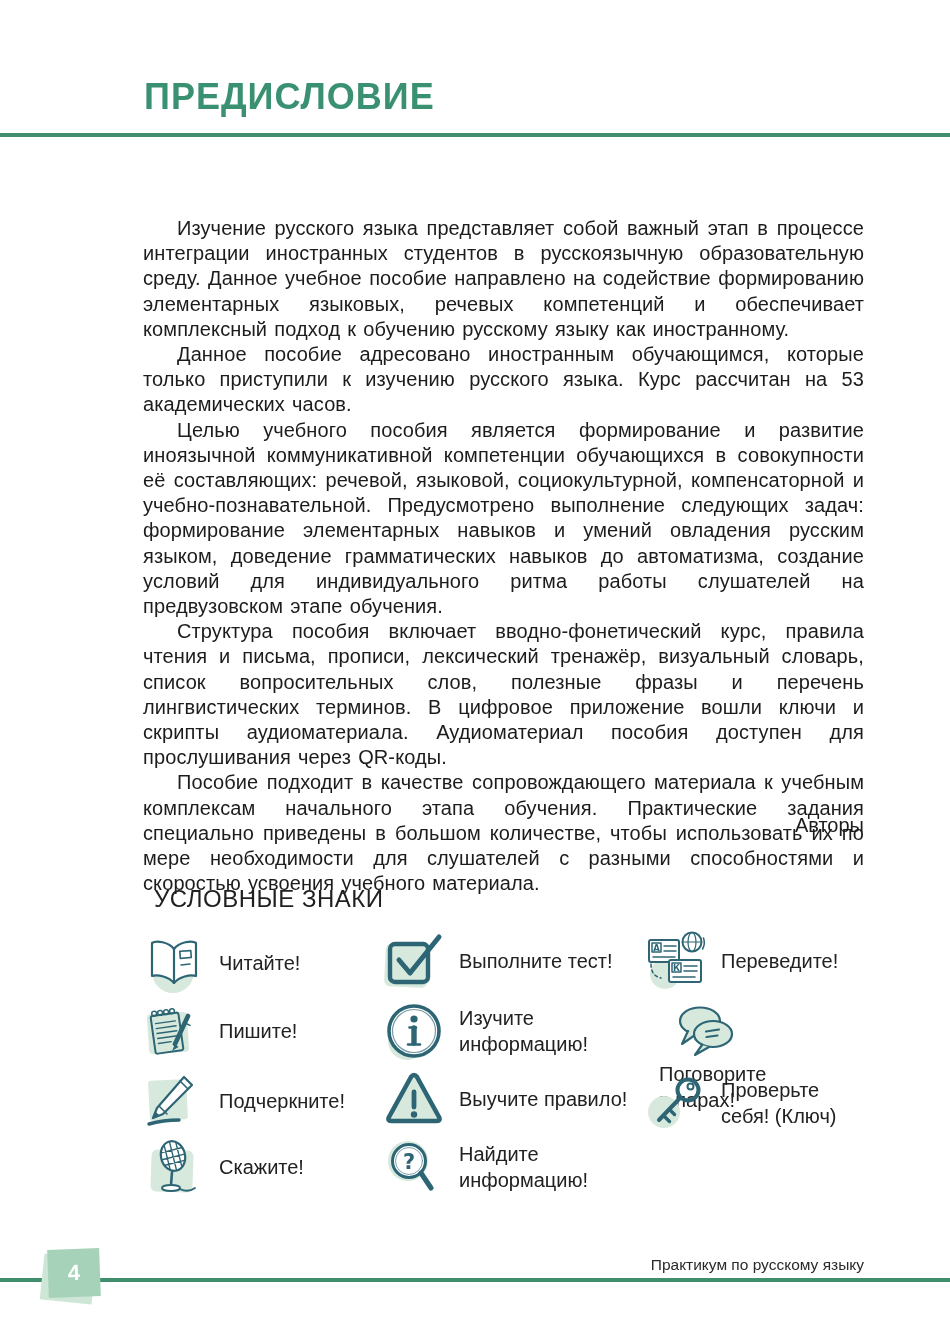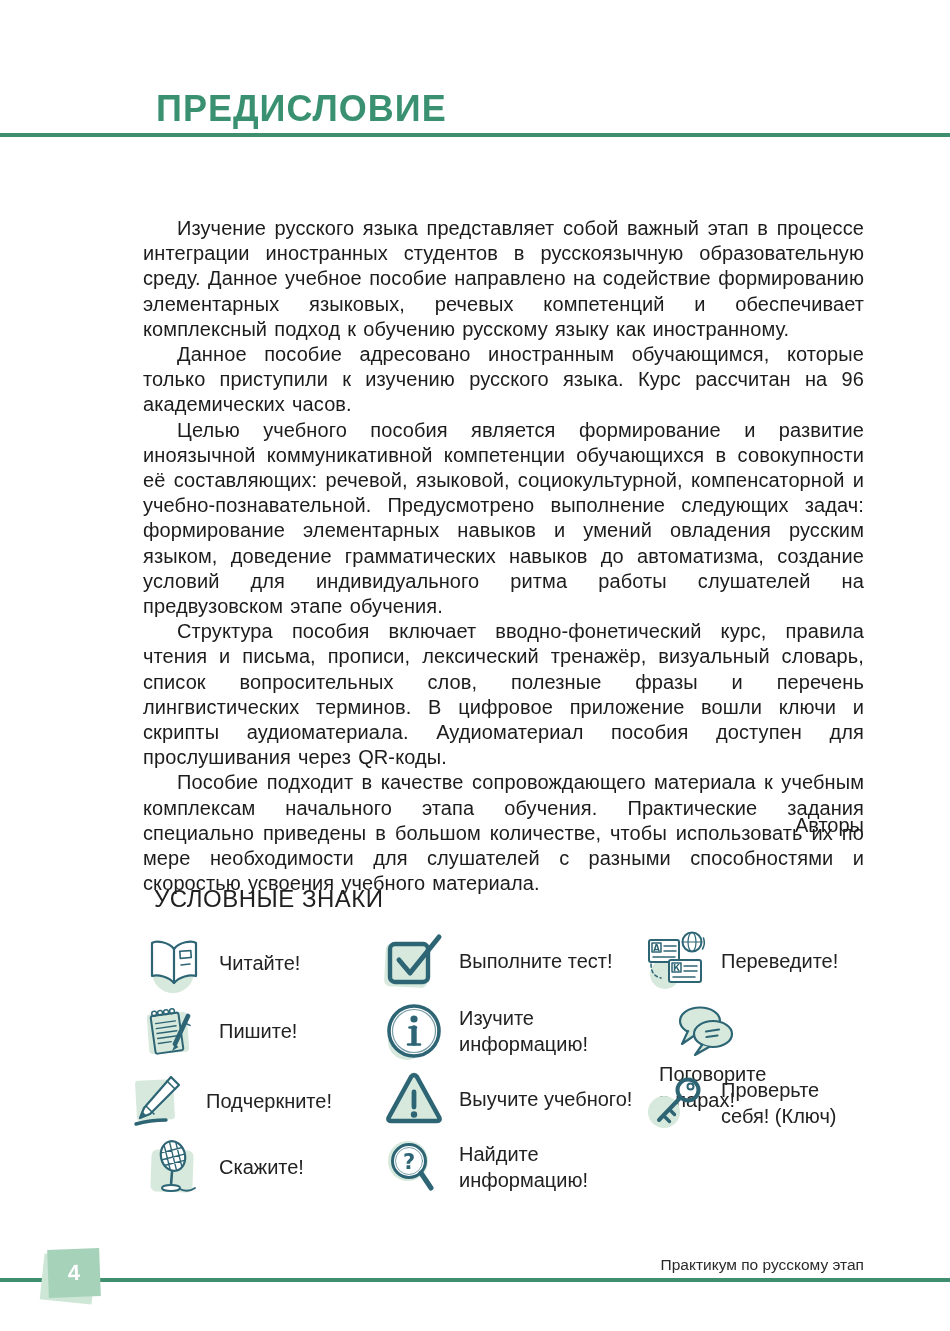--- a/index.html
+++ b/index.html
@@ -11,21 +11,21 @@
     --badge-echo:#cde6d6;
     --ink:#1c1c1c;
   }
   html,body{margin:0;padding:0;background:#fff;}
   .page{
     position:relative;width:950px;height:1331px;background:#ffffff;
     font-family:"Liberation Sans","DejaVu Sans",sans-serif;color:var(--ink);
     overflow:hidden;border-right:1px solid #dedede;border-bottom:1px solid #d5d5d5;
   }
   .page-title{
-    position:absolute;left:144px;top:76px;margin:12px;
+    position:absolute;left:144px;top:76px;margin:0;
     font-size:36px;font-weight:bold;letter-spacing:1px;color:var(--accent);
   }
   .title-rule{position:absolute;left:0;top:133px;width:950px;height:4px;background:var(--rule);}
   .content{position:absolute;left:143px;top:180px;width:721px;margin-top:36px;}
   .content p{
     margin:0;font-size:20px;line-height:25.2px;text-align:justify;
     text-indent:34px;letter-spacing:0.1px;word-spacing:1.5px;color:var(--ink);
   }
   .authors{position:absolute;right:86px;top:814px;font-size:20px;color:var(--ink);}
   .legend-title{
@@ -62,21 +62,21 @@
 </head>
 <body>
 
 <div class="page">
 
   <h1 class="page-title">ПРЕДИСЛОВИЕ</h1>
   <div class="title-rule"></div>
 
   <div class="content">
     <p>Изучение русского языка представляет собой важный этап в процессе интеграции иностранных студентов в русскоязычную образовательную среду. Данное учебное пособие направлено на содействие формированию элементарных языковых, речевых компетенций и обеспечивает комплексный подход к обучению русскому языку как иностранному.</p>
-    <p>Данное пособие адресовано иностранным обучающимся, которые только приступили к изучению русского языка. Курс рассчитан на 96 академических часов.</p>
+    <p>Данное пособие адресовано иностранным обучающимся, которые только приступили к изучению русского языка. Курс рассчитан на 53 академических часов.</p>
     <p>Целью учебного пособия является формирование и развитие иноязычной коммуникативной компетенции обучающихся в совокупности её составляющих: речевой, языковой, социокультурной, компенсаторной и учебно-познавательной. Предусмотрено выполнение следующих задач: формирование элементарных навыков и умений овладения русским языком, доведение грамматических навыков до автоматизма, создание условий для индивидуального ритма работы слушателей на предвузовском этапе обучения.</p>
     <p>Структура пособия включает вводно-фонетический курс, правила чтения и письма, прописи, лексический тренажёр, визуальный словарь, список вопросительных слов, полезные фразы и перечень лингвистических терминов. В цифровое приложение вошли ключи и скрипты аудиоматериала. Аудиоматериал пособия доступен для прослушивания через QR-коды.</p>
     <p>Пособие подходит в качестве сопровождающего материала к учебным комплексам начального этапа обучения. Практические задания специально приведены в большом количестве, чтобы использовать их по мере необходимости для слушателей с разными способностями и скоростью усвоения учебного материала.</p>
   </div>
 
   <div class="authors">Авторы</div>
 
   <h2 class="legend-title">УСЛОВНЫЕ ЗНАКИ</h2>
 
   <div class="legend-item" style="left:143px;top:931px;">
@@ -105,21 +105,21 @@
           <path class="ol" stroke-width="1.4" d="M14 22 h20 M14 27 h20 M14 32 h20 M14 37 h20 M14 42 h13"></path>
         </g>
         <path class="ol" stroke-width="4.6" d="M45 16 L32 44"></path>
         <path class="tfill" d="M32 44 l-3 7 l6.5 -4 z"></path>
         <path class="ol" stroke-width="1.6" d="M42 23 l5 2.4"></path>
       </svg>
     </span>
     <span class="llabel">Пишите!</span>
   </div>
 
-  <div class="legend-item" style="left:130px;top:1069px;justify-content:flex-end;">
+  <div class="legend-item" style="left:143px;top:1069px;justify-content:flex-end;">
     <span class="licon">
       <svg width="62" height="62" viewBox="0 0 62 62">
         <rect class="blob" x="6" y="10" width="38" height="40" rx="3" transform="rotate(-3 25 30)"></rect>
         <path class="ol fillw" stroke-width="2.2" d="M41 7 L49 15 L20 44 L10 48 L14 38 Z"></path>
         <path class="ol" stroke-width="1.6" d="M37 11 L45 19 M16 36 l8 8"></path>
         <path class="tfill" d="M12.5 41.5 L10 48 L16.5 45.5 Z"></path>
         <path class="ol" stroke-width="3.4" d="M6 54 Q20 50 36 50"></path>
       </svg>
     </span>
     <span class="llabel">Подчеркните!</span>
@@ -168,21 +168,21 @@
   </div>
 
   <div class="legend-item" style="left:383px;top:1067px;">
     <span class="licon">
       <svg width="62" height="62" viewBox="0 0 62 62">
         <path class="ol fillb" stroke-width="4.6" d="M28 9 Q31 5 34 9 L56 49 Q58 53 53 53 L9 53 Q4 53 6 49 Z"></path>
         <path class="ol" stroke-width="4.8" d="M31 24 V39"></path>
         <circle class="tfill" cx="31" cy="46.5" r="3.2"></circle>
       </svg>
     </span>
-    <span class="llabel">Выучите учебного!</span>
+    <span class="llabel">Выучите правило!</span>
   </div>
 
   <div class="legend-item" style="left:383px;top:1135px;">
     <span class="licon">
       <svg width="62" height="62" viewBox="0 0 62 62">
         <circle class="blob" cx="25" cy="25" r="20"></circle>
         <circle class="ol fillw" stroke-width="3" cx="26" cy="25" r="16.5"></circle>
         <circle class="ol" stroke-width="1" opacity="0.6" cx="26" cy="25" r="13.5"></circle>
         <text x="26" y="33" text-anchor="middle" font-size="21" font-weight="bold" fill="#2d6575">?</text>
         <path class="ol" stroke-width="5" d="M38 37 L48 52"></path>
@@ -240,15 +240,15 @@
     </span>
     <span class="llabel">Проверьте
 себя! (Ключ)</span>
   </div>
 
   <div class="footer-rule"></div>
   <div class="badge-echo"></div>
   <div class="page-badge">
     <span>4</span>
   </div>
-  <div class="running-title">Практикум по русскому этап</div>
+  <div class="running-title">Практикум по русскому языку</div>
 
 </div>
 
 </body></html>

